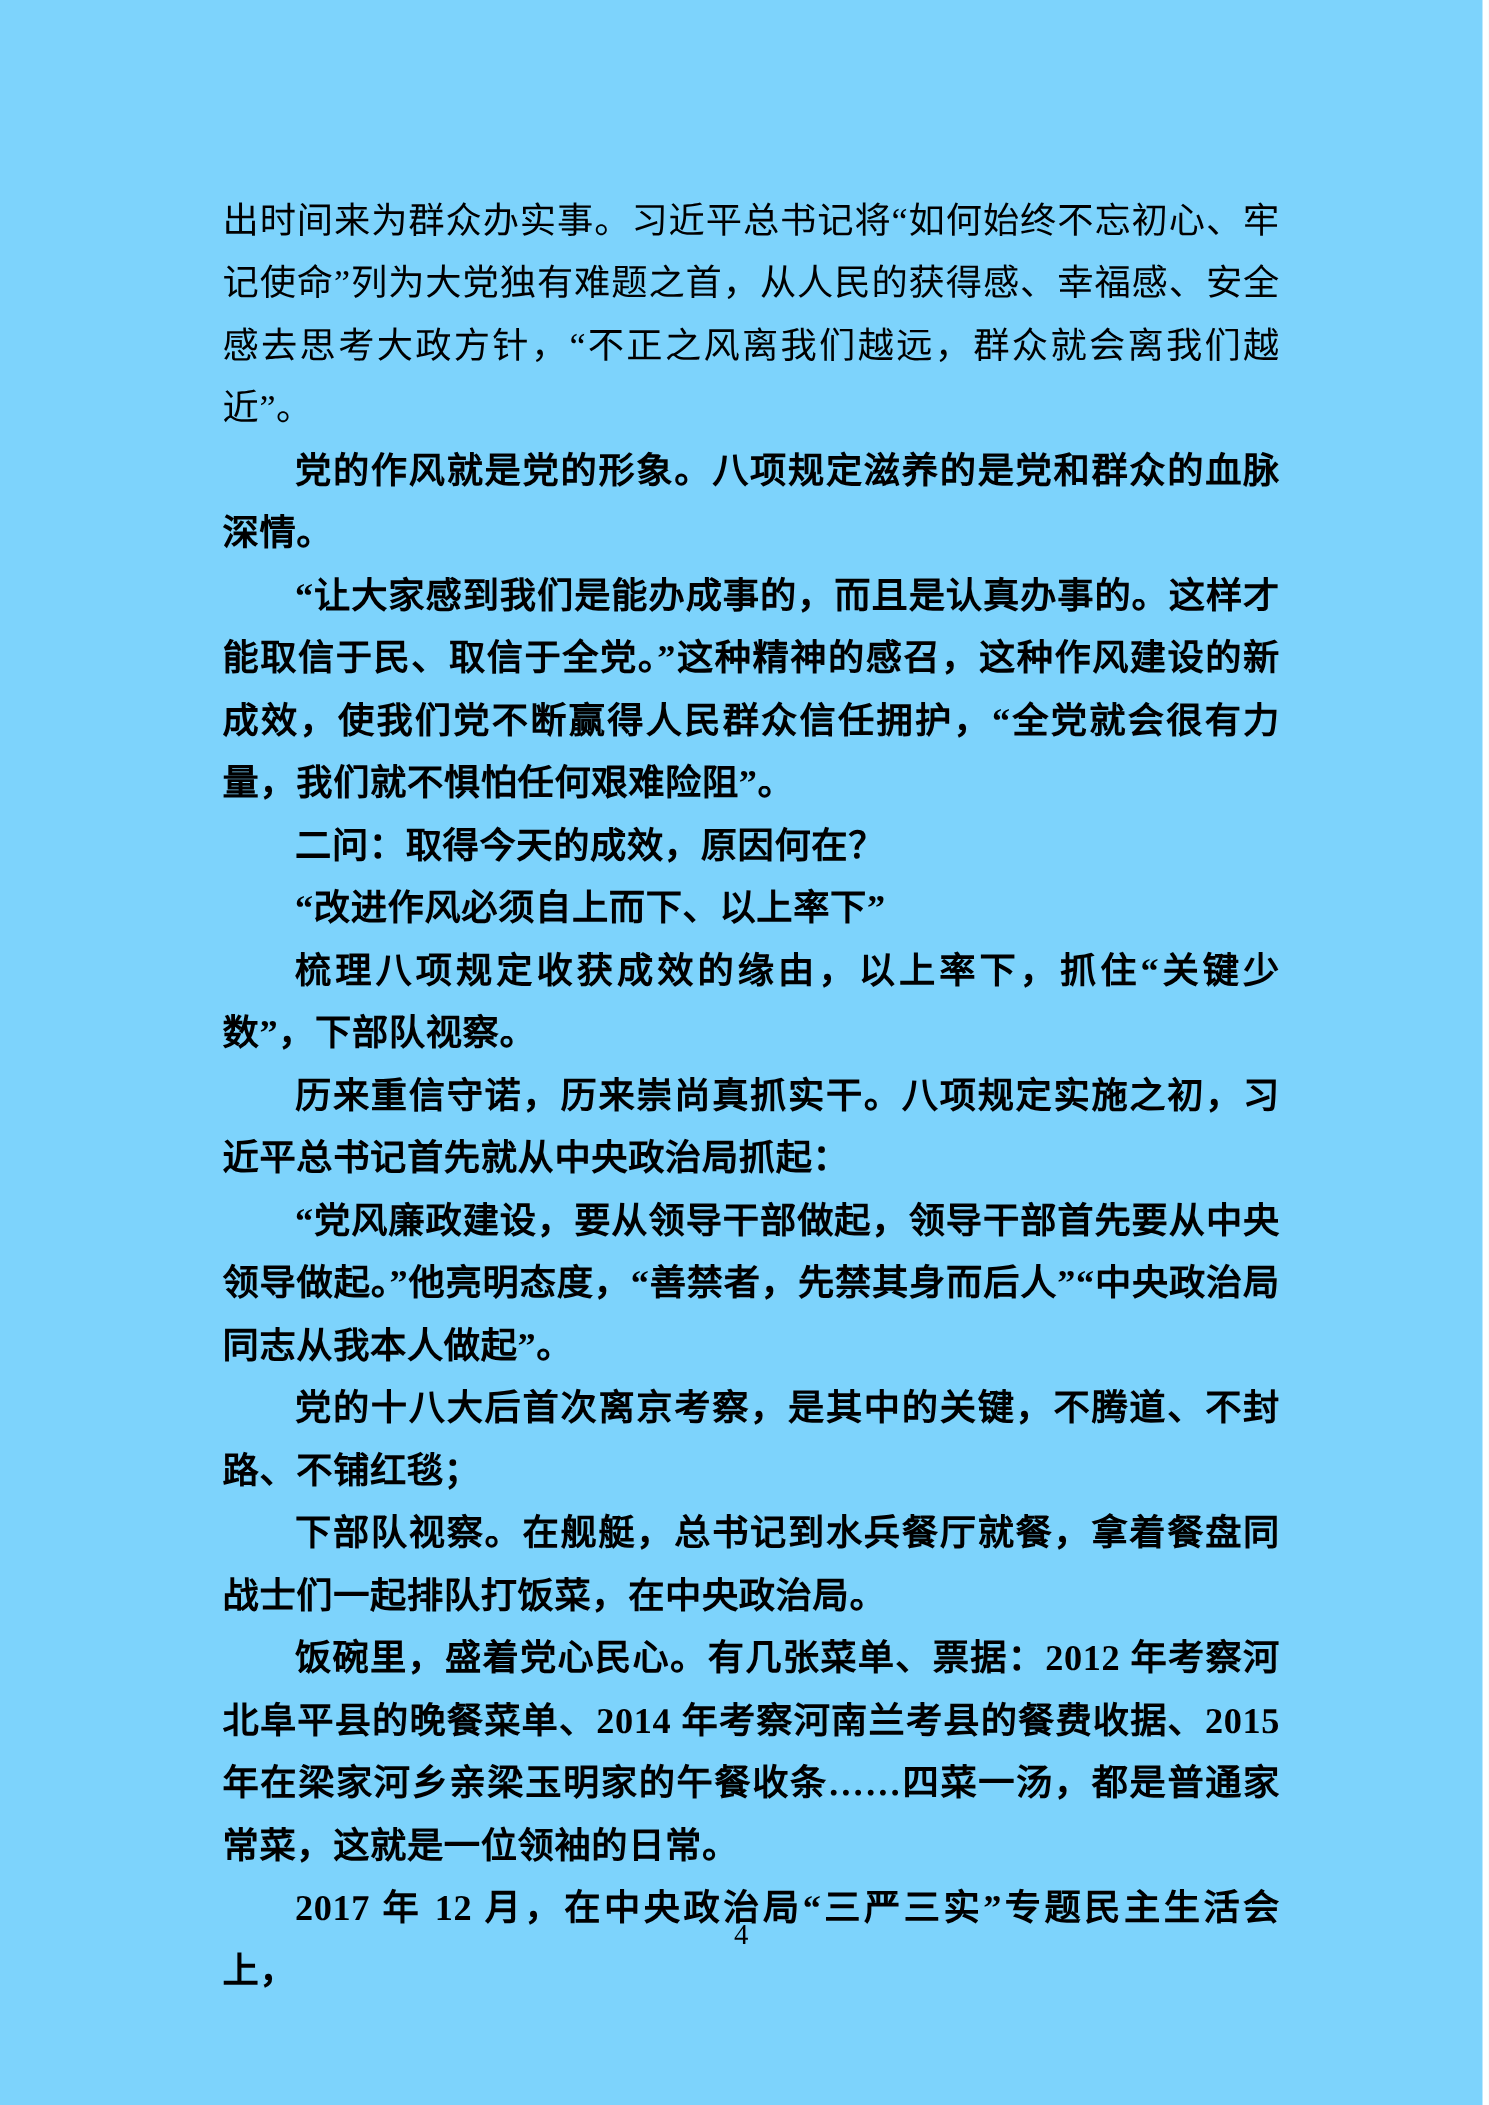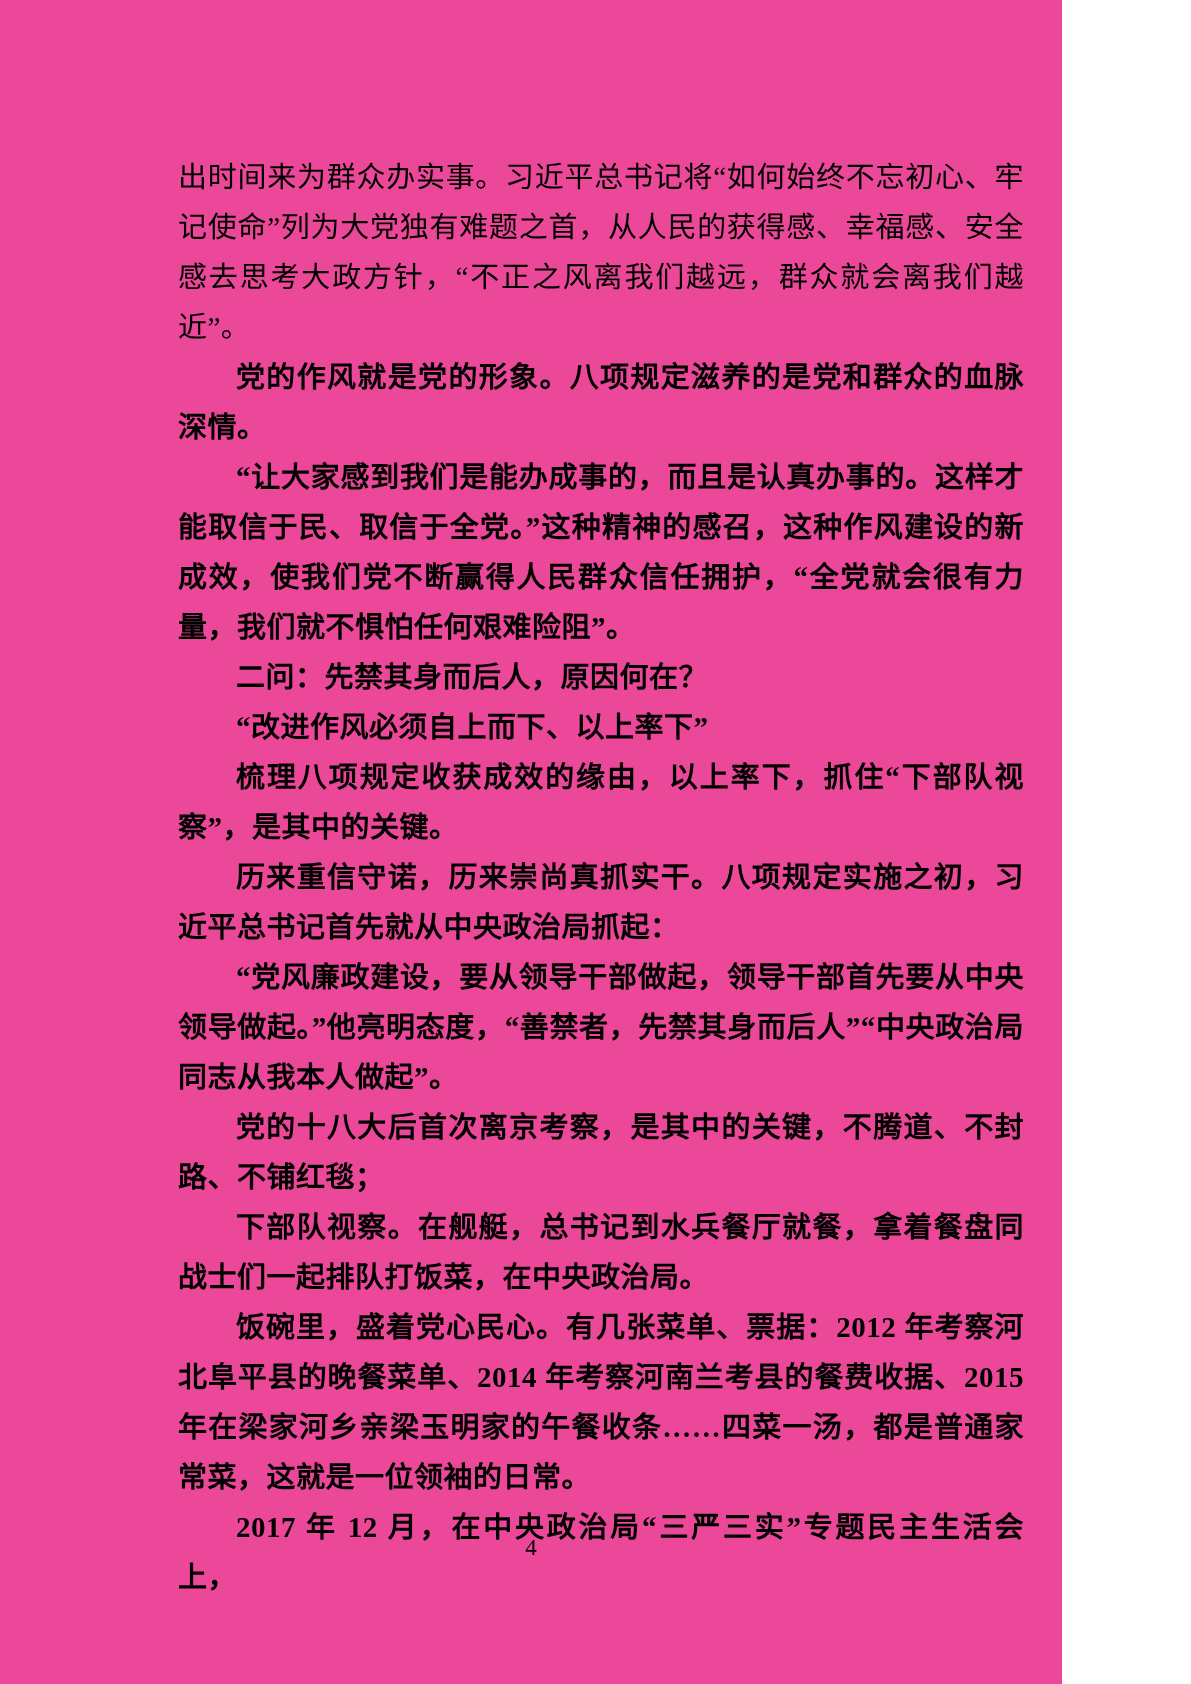--- a/index.html
+++ b/index.html
@@ -2,23 +2,23 @@
 <html lang="zh-CN"><head>
 <meta charset="utf-8">
 <style>
   html, body {
     margin: 0;
     padding: 0;
     background: #ffffff;
   }
   .page {
     position: relative;
-    width: 1062px;
+    width: 1186px;
     height: 1684px;
-    background: #ec4899;
+    background: #7dd3fc;
     overflow: hidden;
     font-family: "Liberation Serif", serif;
     color: #000000;
   }
   .text-block {
     position: absolute;
     left: 178px;
     top: 152px;
     width: 846px;
   }
@@ -49,23 +49,23 @@
   }
 </style>
 </head>
 <body>
 
 <div class="page">
   <div class="text-block">
     <p class="para">出时间来为群众办实事。习近平总书记将“如何始终不忘初心、牢记使命”列为大党独有难题之首，从人民的获得感、幸福感、安全感去思考大政方针，“不正之风离我们越远，群众就会离我们越近”。</p>
     <p class="para indent">党的作风就是党的形象。八项规定滋养的是党和群众的血脉深情。</p>
     <p class="para indent">“让大家感到我们是能办成事的，而且是认真办事的。这样才能取信于民、取信于全党。”这种精神的感召，这种作风建设的新成效，使我们党不断赢得人民群众信任拥护，“全党就会很有力量，我们就不惧怕任何艰难险阻”。</p>
-    <p class="para indent bold">二问：先禁其身而后人，原因何在？</p>
+    <p class="para indent bold">二问：取得今天的成效，原因何在？</p>
     <p class="para indent bold">“改进作风必须自上而下、以上率下”</p>
-    <p class="para indent">梳理八项规定收获成效的缘由，以上率下，抓住“下部队视察”，是其中的关键。</p>
+    <p class="para indent">梳理八项规定收获成效的缘由，以上率下，抓住“关键少数”，下部队视察。</p>
     <p class="para indent">历来重信守诺，历来崇尚真抓实干。八项规定实施之初，习近平总书记首先就从中央政治局抓起：</p>
     <p class="para indent">“党风廉政建设，要从领导干部做起，领导干部首先要从中央领导做起。”他亮明态度，“善禁者，先禁其身而后人”“中央政治局同志从我本人做起”。</p>
     <p class="para indent">党的十八大后首次离京考察，是其中的关键，不腾道、不封路、不铺红毯；</p>
     <p class="para indent">下部队视察。在舰艇，总书记到水兵餐厅就餐，拿着餐盘同战士们一起排队打饭菜，在中央政治局。</p>
     <p class="para indent">饭碗里，盛着党心民心。有几张菜单、票据：2012 年考察河北阜平县的晚餐菜单、2014 年考察河南兰考县的餐费收据、2015 年在梁家河乡亲梁玉明家的午餐收条……四菜一汤，都是普通家常菜，这就是一位领袖的日常。</p>
     <p class="para indent">2017 年 12 月，在中央政治局“三严三实”专题民主生活会上，</p>
   </div>
   <div class="page-number">4</div>
 </div>
 

